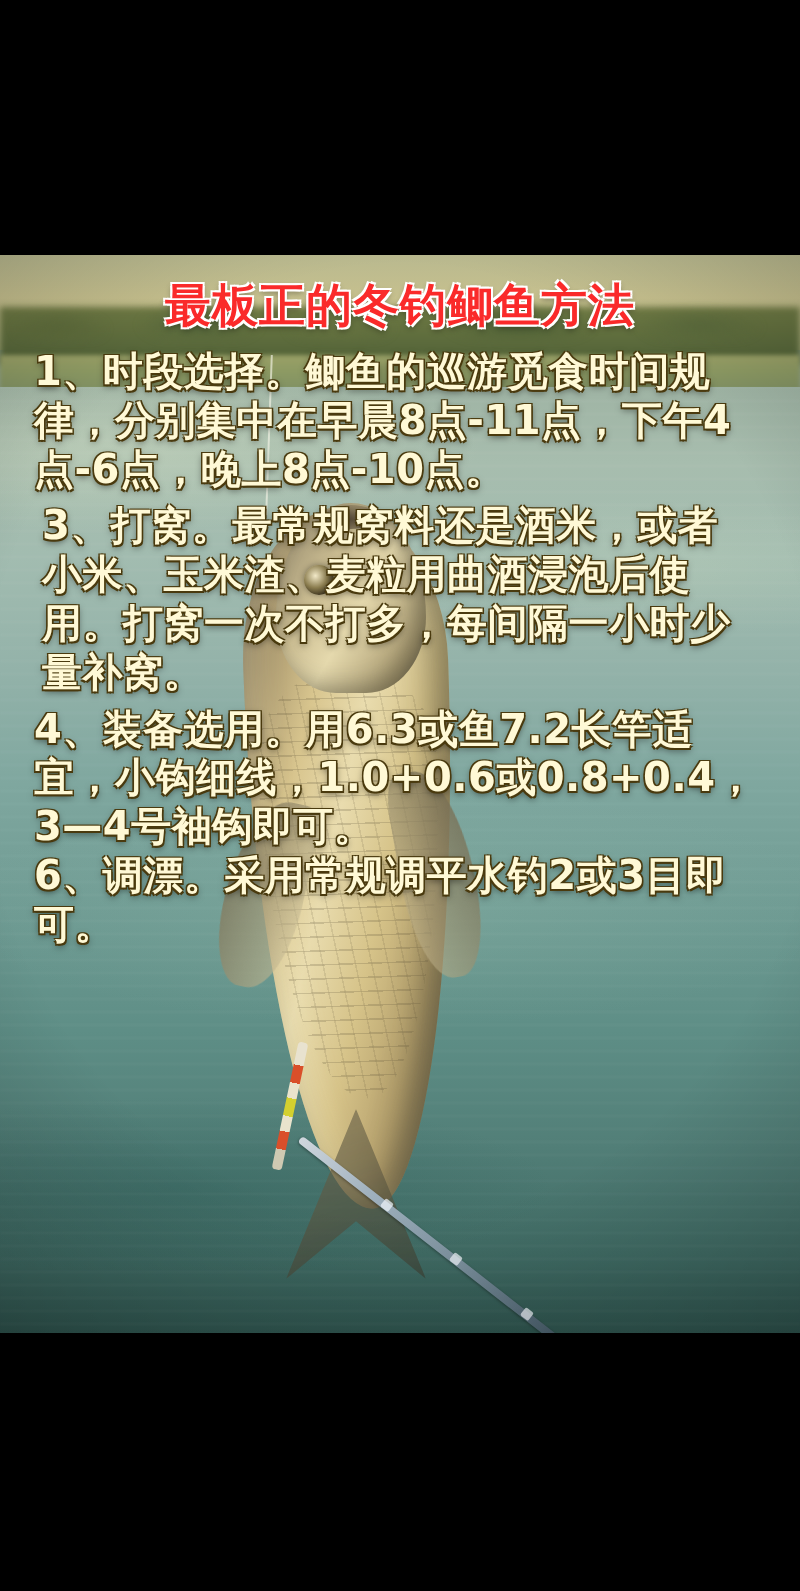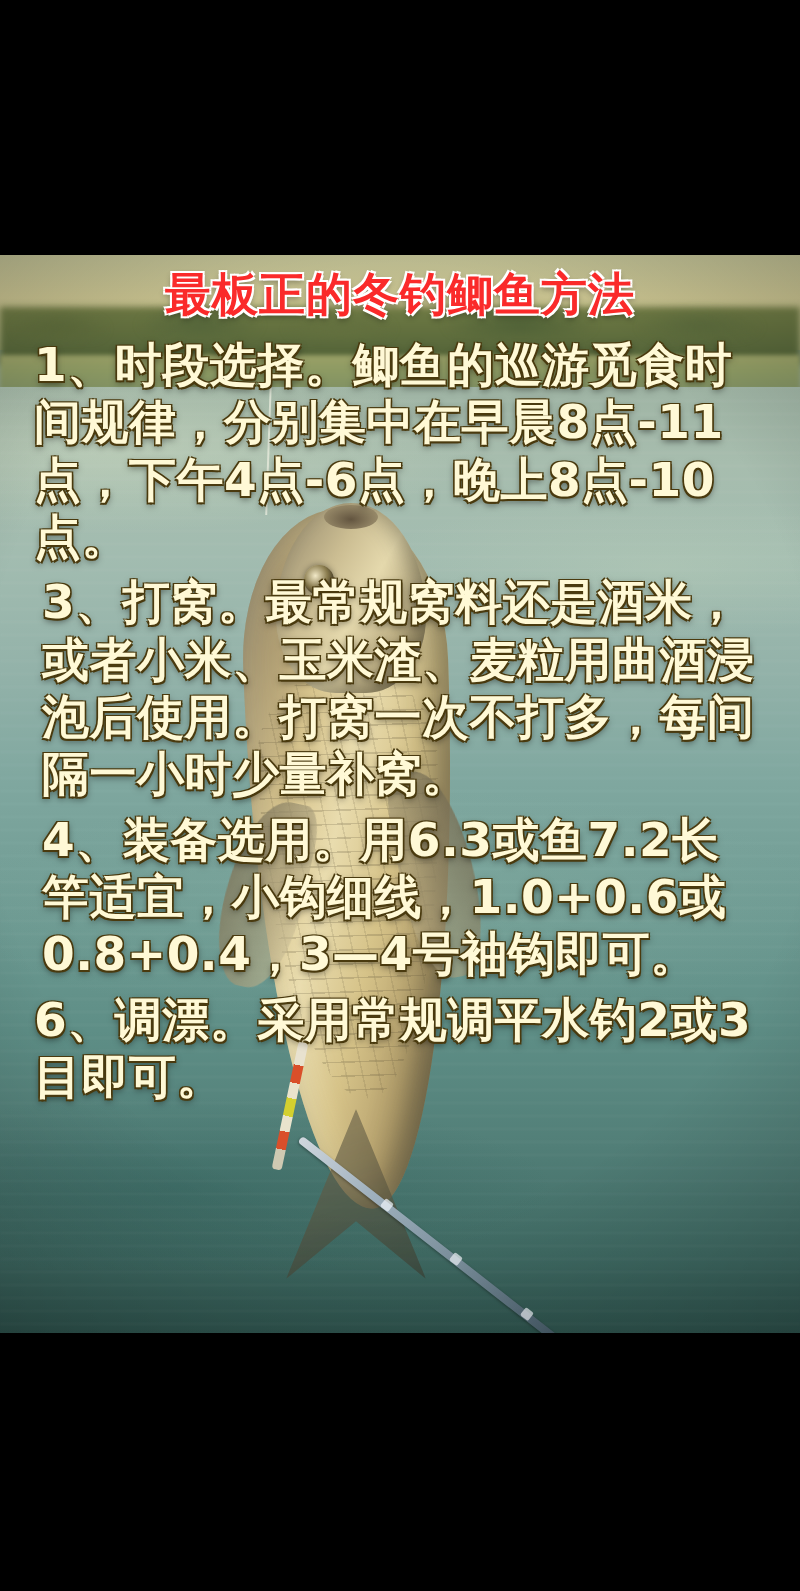--- a/index.html
+++ b/index.html
@@ -277,21 +277,21 @@
     position: absolute;
     inset: 0;
     background: radial-gradient(ellipse 95% 80% at 50% 45%, rgba(0,0,0,0) 55%, rgba(0,0,0,.30) 100%);
     pointer-events: none;
   }
 
   
   .overlay {
     position: absolute;
     left: 0;
-    top: 244px;
+    top: 255px;
     width: 800px;
     height: 1078px;
     box-sizing: border-box;
     padding: 20px 34px 0 34px;
   }
 
   .title {
     margin: 0 0 6px 0;
     text-align: center;
     font-size: 46px;
@@ -304,21 +304,21 @@
       -2px 2px 0 #ffffff,
       2px 2px 0 #ffffff,
       0 3px 6px rgba(0,0,0,.45);
     font-family: "DejaVu Sans", "Liberation Sans", sans-serif;
   }
 
   .lines {
     margin-top: 10px;
   }
   .line {
-    font-size: 47px;
+    font-size: 40px;
     line-height: 1.22;
     font-weight: 700;
     color: #fff9d6;
     text-shadow:
       -1.5px -1.5px 0 #4a3a0e,
       1.5px -1.5px 0 #4a3a0e,
       -1.5px 1.5px 0 #4a3a0e,
       1.5px 1.5px 0 #4a3a0e,
       0 3px 7px rgba(0,0,0,.55);
     letter-spacing: .5px;
@@ -373,21 +373,21 @@
     <div class="rod-band-3"></div>
 
     <div class="vignette"></div>
   </div>
 
   <div class="overlay">
     <h1 class="title">最板正的冬钓鲫鱼方法</h1>
     <div class="lines">
       <p class="line" style="margin: 0px;">1、时段选择。鲫鱼的巡游觅食时间规律，分别集中在早晨8点-11点，下午4点-6点，晚上8点-10点。</p>
       <p class="line" style="margin: 8px;">3、打窝。最常规窝料还是酒米，或者小米、玉米渣、麦粒用曲酒浸泡后使用。打窝一次不打多，每间隔一小时少量补窝。</p>
-      <p class="line" style="margin: 8px;">4、装备选用。用6.3或鱼7.2长竿适宜，小钩细线，1.0+0.6或0.8+0.4，3—4号袖钩即可。</p>
+      <p class="line" style="margin: 0px;">4、装备选用。用6.3或鱼7.2长竿适宜，小钩细线，1.0+0.6或0.8+0.4，3—4号袖钩即可。</p>
       <p class="line" style="margin: 0px;">6、调漂。采用常规调平水钓2或3目即可。</p>
     </div>
   </div>
 
   <div class="bar-top"></div>
   <div class="bar-bottom"></div>
 
 </div>
 
 </body></html>

